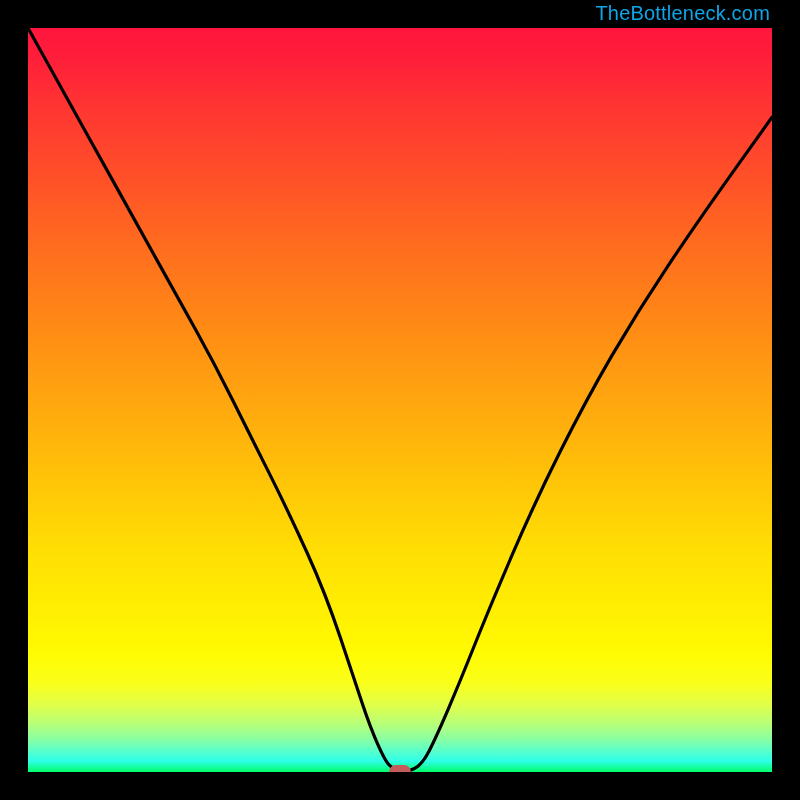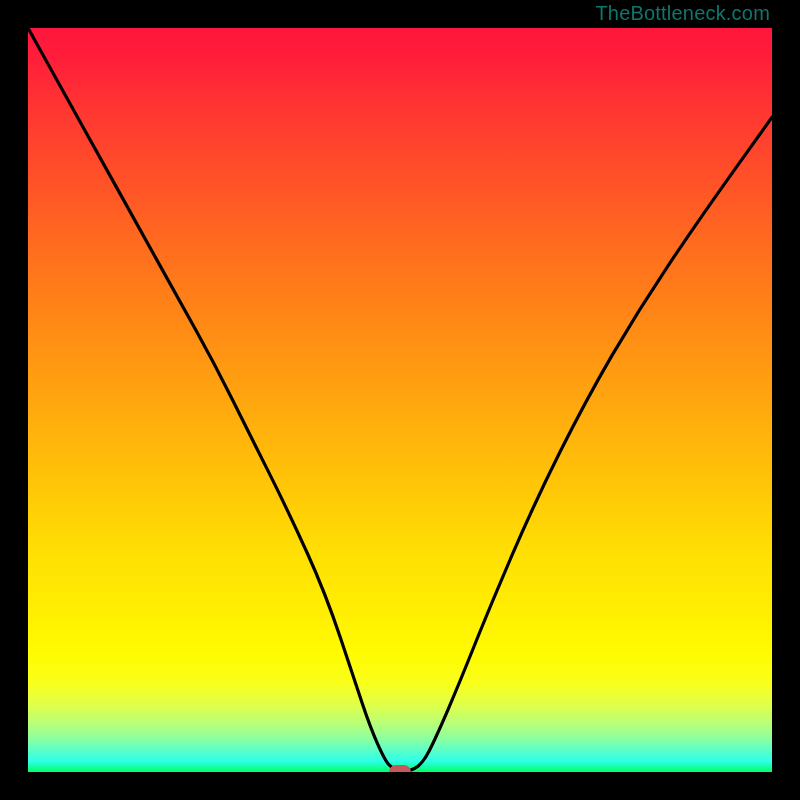--- a/index.html
+++ b/index.html
@@ -56,21 +56,21 @@
     width: 22px;
     height: 14px;
     background: #c65a5a;
     border-radius: 7px;
     transform: translate(-50%, -50%);
   }
   .watermark {
     position: absolute;
     top: 2px;
     right: 30px;
-    color: #0f766e;
+    color: #0ea5e9;
     font-size: 20px;
     font-weight: 400;
     letter-spacing: 0.2px;
     margin-left: 48px;
   }
 </style>
 </head>
 <body>
 
 <div class="chart-container">

